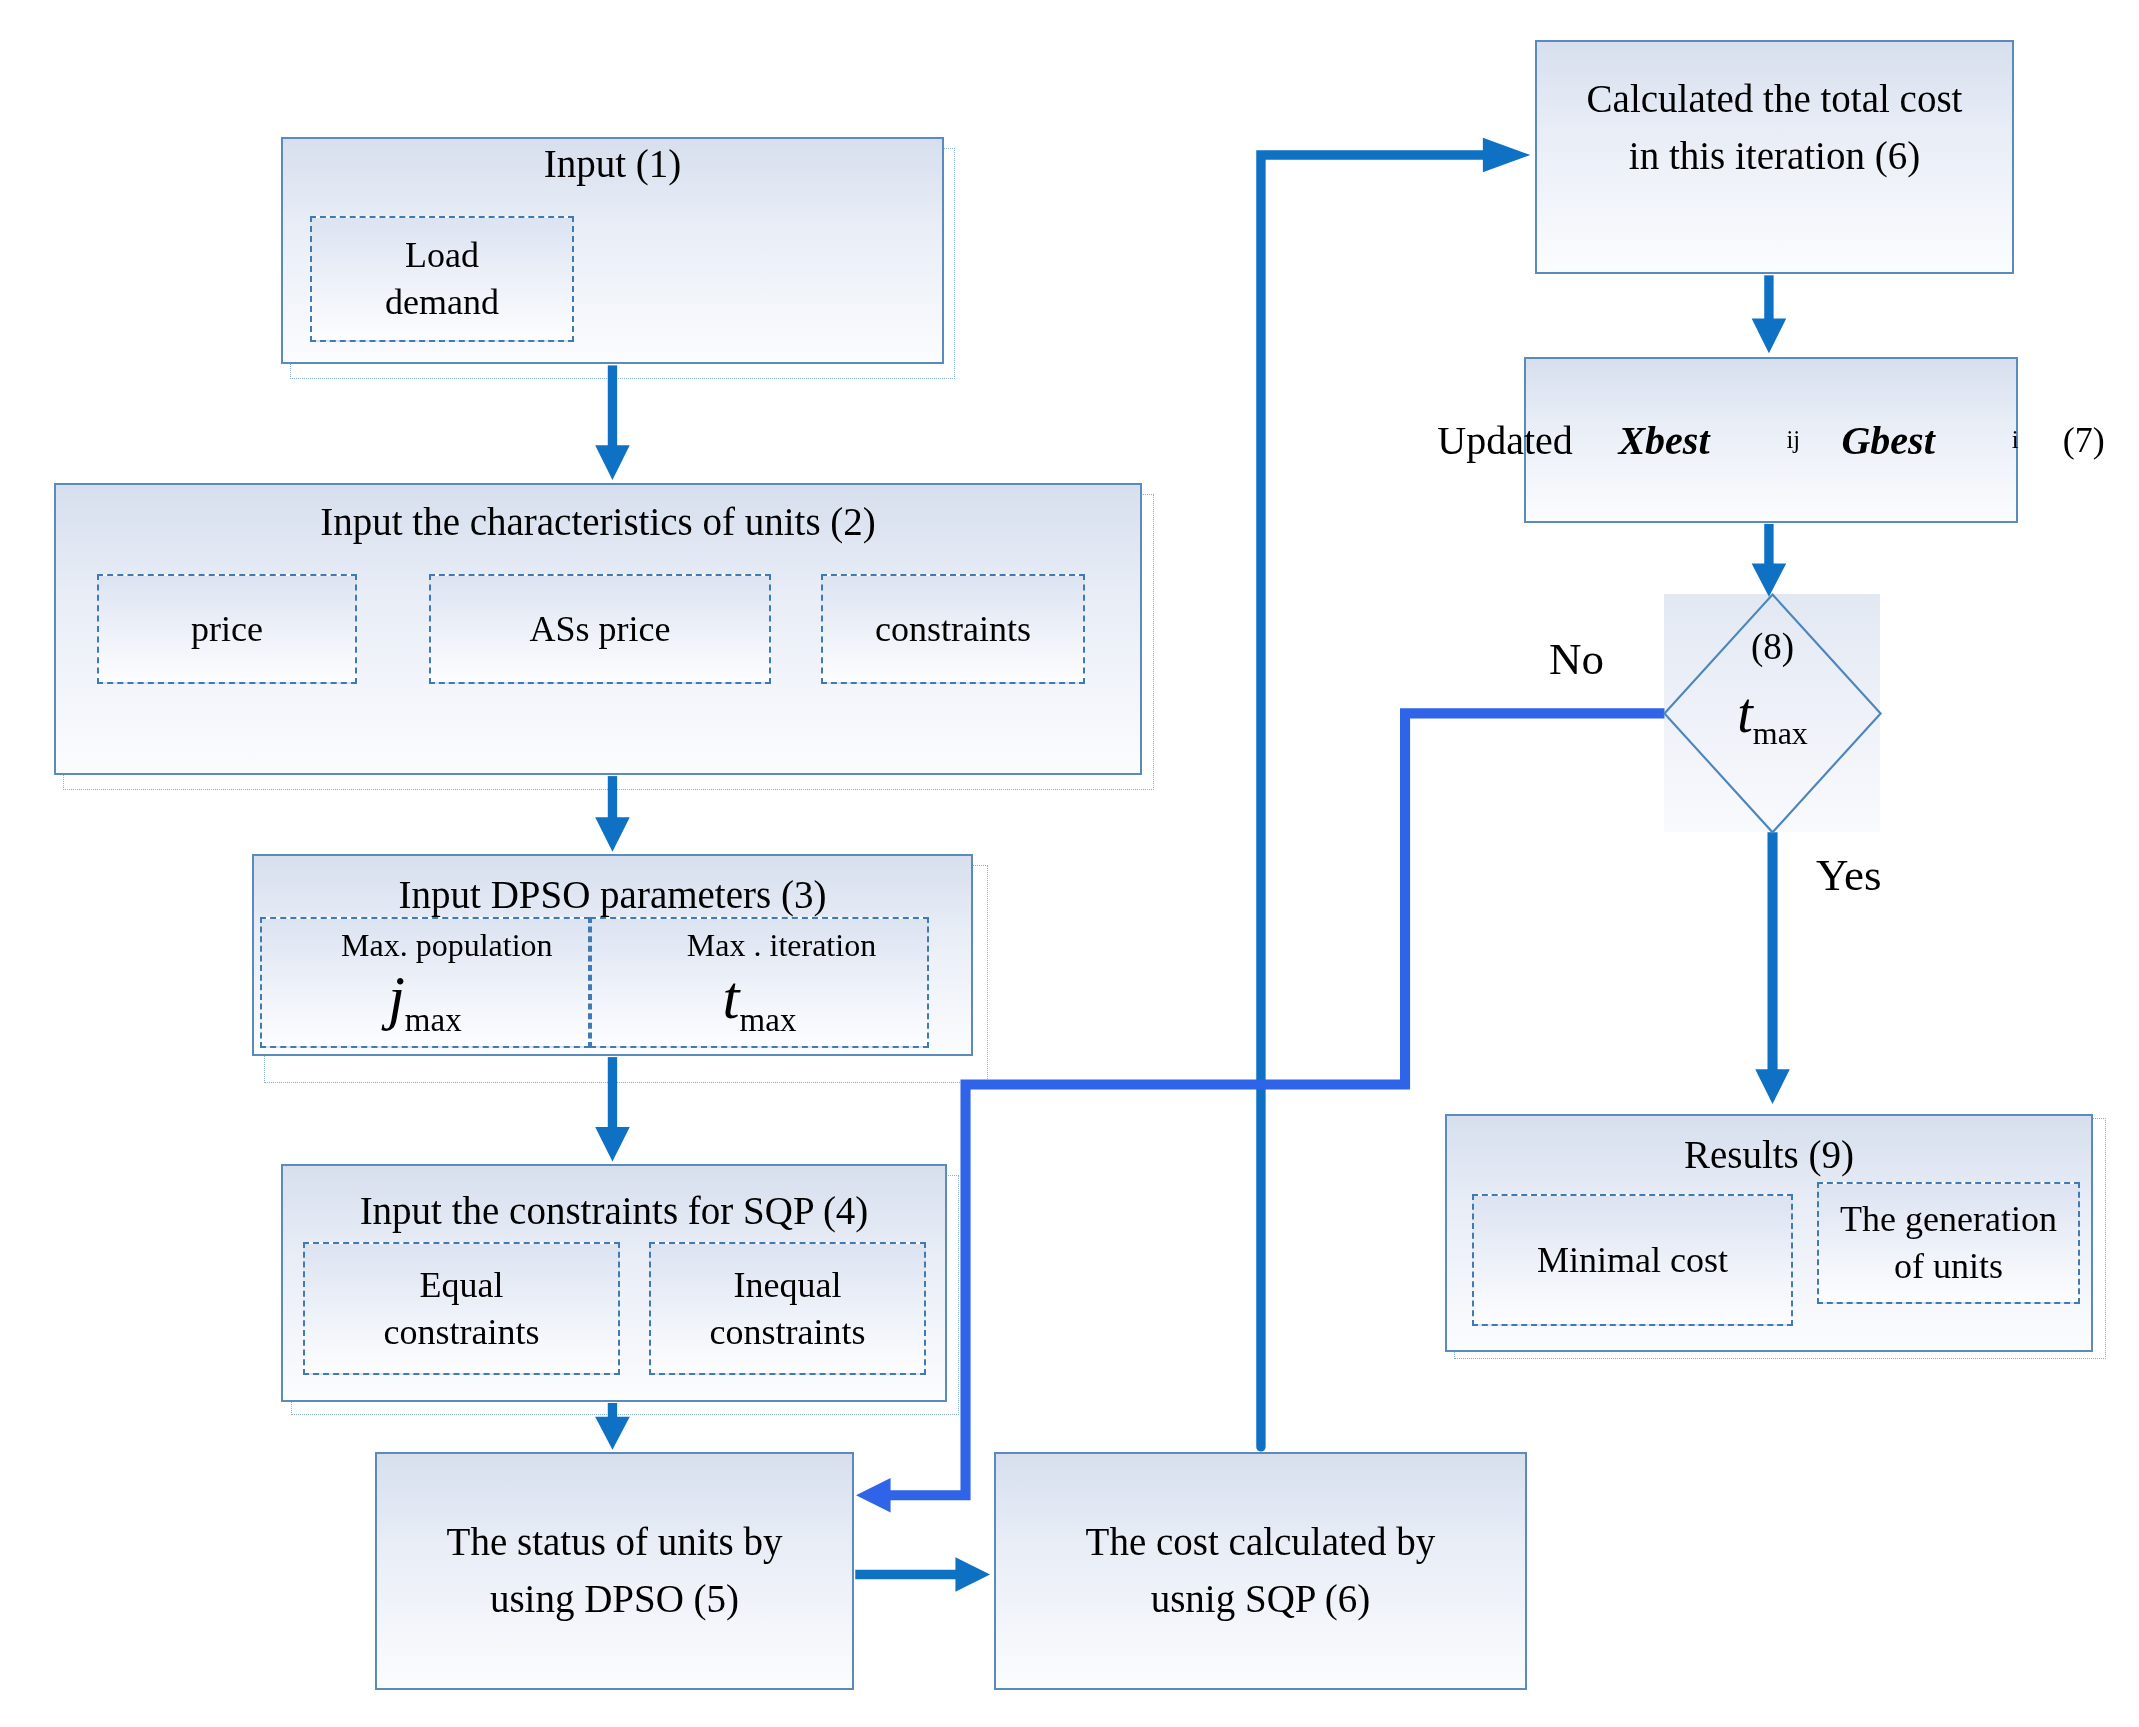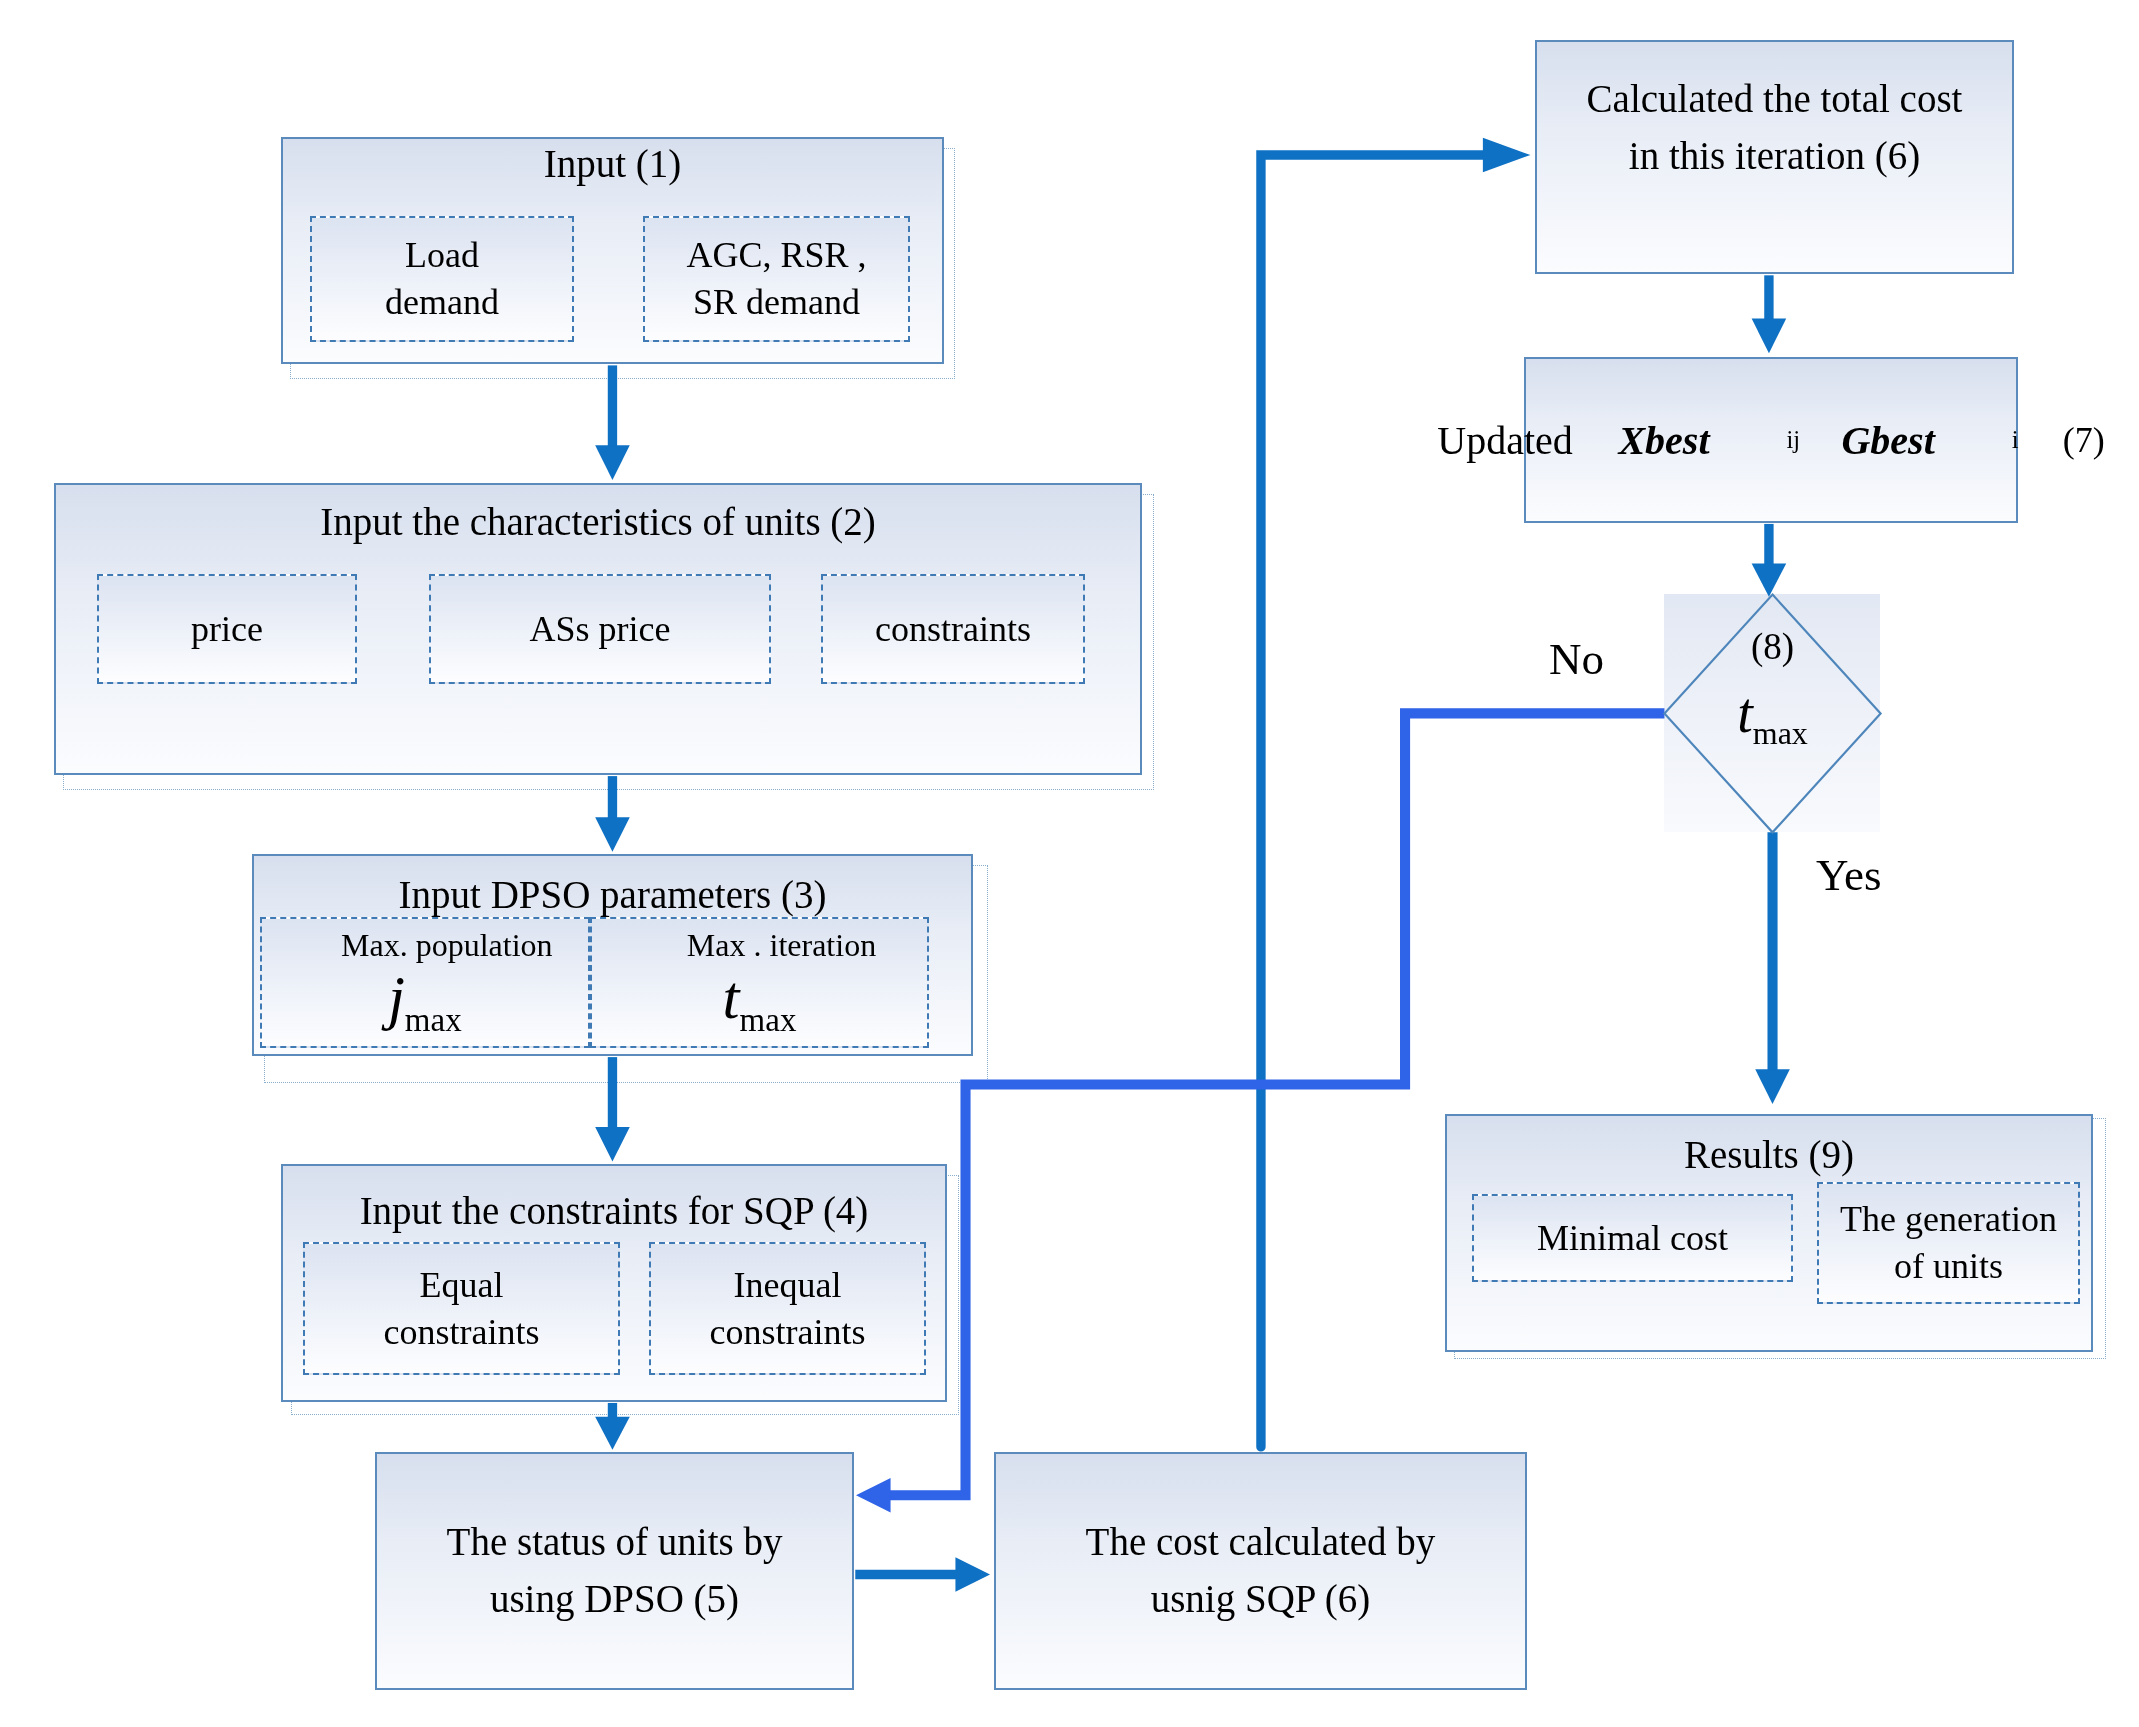--- a/index.html
+++ b/index.html
@@ -41,22 +41,20 @@
   <div class="ghost" style="left:290px;top:148px;width:663px;height:229px;"></div>
   <div class="ghost" style="left:63px;top:494px;width:1089px;height:294px;"></div>
   <div class="ghost" style="left:264px;top:865px;width:722px;height:216px;"></div>
   <div class="ghost" style="left:291px;top:1175px;width:666px;height:238px;"></div>
   <div class="ghost" style="left:1454px;top:1118px;width:650px;height:239px;"></div>
 
   <div class="box pad-t16" style="left:281px;top:137px;width:663px;height:227px;">
     <div class="title">Input (1)</div>
     <div class="sub" style="left:27px;top:77px;width:264px;height:126px;">Load
 demand</div>
-    <div class="sub" style="left:360px;top:77px;width:267px;height:126px;">AGC, RSR ,
-SR demand</div>
   </div>
 
   <div class="box pad-t36" style="left:54px;top:483px;width:1088px;height:292px;">
     <div class="title">Input the characteristics of units (2)</div>
     <div class="sub" style="left:41px;top:89px;width:260px;height:110px;">price</div>
     <div class="sub" style="left:373px;top:89px;width:342px;height:110px;">ASs price</div>
     <div class="sub" style="left:765px;top:89px;width:264px;height:110px;">constraints</div>
   </div>
 
   <div class="box pad-t22" style="left:252px;top:854px;width:721px;height:202px;">
@@ -108,21 +106,21 @@
   <div class="dsquare"></div>
   <div class="dtext dnum" style="left:1715px;top:625px;width:115px;">(8)</div>
   <div class="dtext dvar" style="left:1679px;top:681px;width:187px;">
     <span>t</span><sub>max</sub>
   </div>
   <div class="branch-label" style="left:1549px;top:633px;">No</div>
   <div class="branch-label" style="left:1816px;top:849px;">Yes</div>
 
   <div class="box pad-t22" style="left:1445px;top:1106px;width:648px;height:238px;margin-top:8px;">
     <div class="title">Results (9)</div>
-    <div class="sub" style="left:25px;top:78px;width:321px;height:88px;">Minimal cost</div>
+    <div class="sub" style="left:25px;top:78px;width:321px;height:132px;">Minimal cost</div>
     <div class="sub" style="left:370px;top:66px;width:263px;height:122px;">The generation
 of units</div>
   </div>
 
   <svg class="connectors" width="2140" height="1728" viewBox="0 0 2970 2398">
 
     <path fill="none" stroke="#0e71c4" stroke-width="13" d="M850,507 V620"></path>
     <polygon fill="#0e71c4" points="826,618 874,618 850,666"></polygon>
     <path fill="none" stroke="#0e71c4" stroke-width="13" d="M850,1077 V1136"></path>
     <polygon fill="#0e71c4" points="826,1134 874,1134 850,1182"></polygon>

